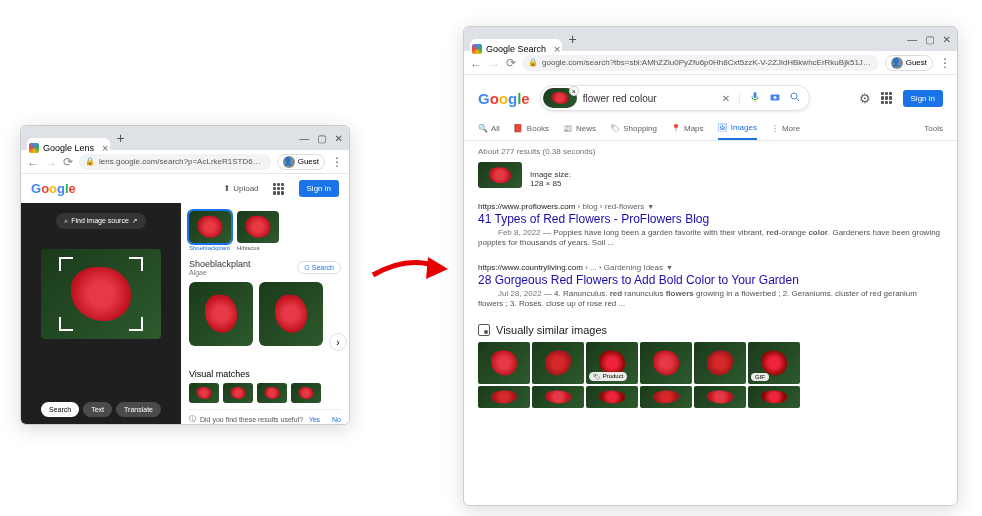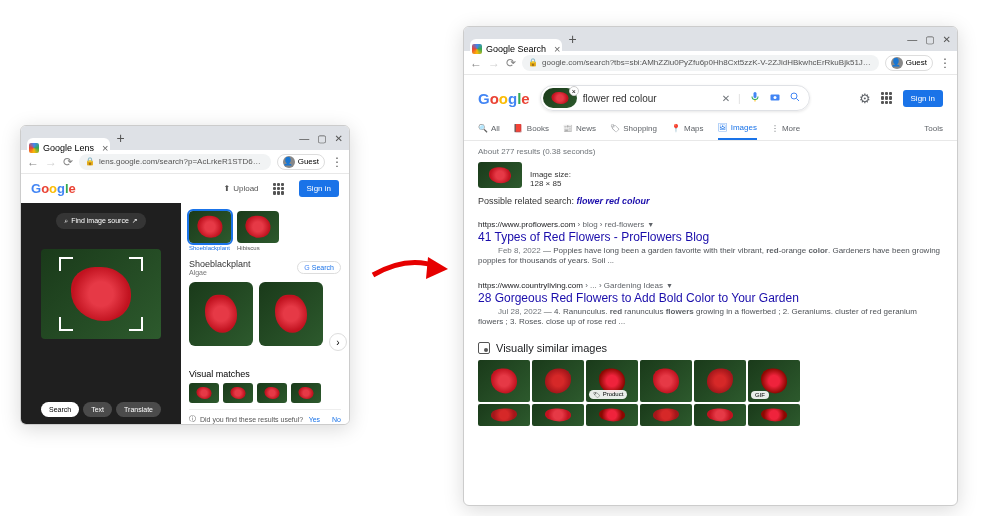--- a/index.html
+++ b/index.html
@@ -350,24 +350,20 @@
 
   <div class="results-area">
     <div class="stats">About 277 results (0.38 seconds)</div>
     <div class="imgsize-row">
       <div class="imgsize-thumb flower-img"></div>
       <div class="imgsize-info">
         <div>Image size:</div>
         <div>128 × 85</div>
       </div>
     </div>
-    <div class="related">
-      <span>Possible related search:</span>
-      <span class="link">flower red colour</span>
-    </div>
 
     <div class="result-block">
       <div class="cite">
         <span>https://www.proflowers.com</span><span class="path"> › blog › red-flowers</span><span class="caret">▼</span>
       </div>
       <div class="rtitle">41 Types of Red Flowers - ProFlowers Blog</div>
       <div class="rsnip">
         <span class="date">Feb 8, 2022</span><span> — Poppies have long been a garden favorite with their vibrant, </span><span class="bold">red</span><span>-orange </span><span class="bold">color</span><span>. Gardeners have been growing poppies for thousands of years. Soil ...</span>
       </div>
     </div>

